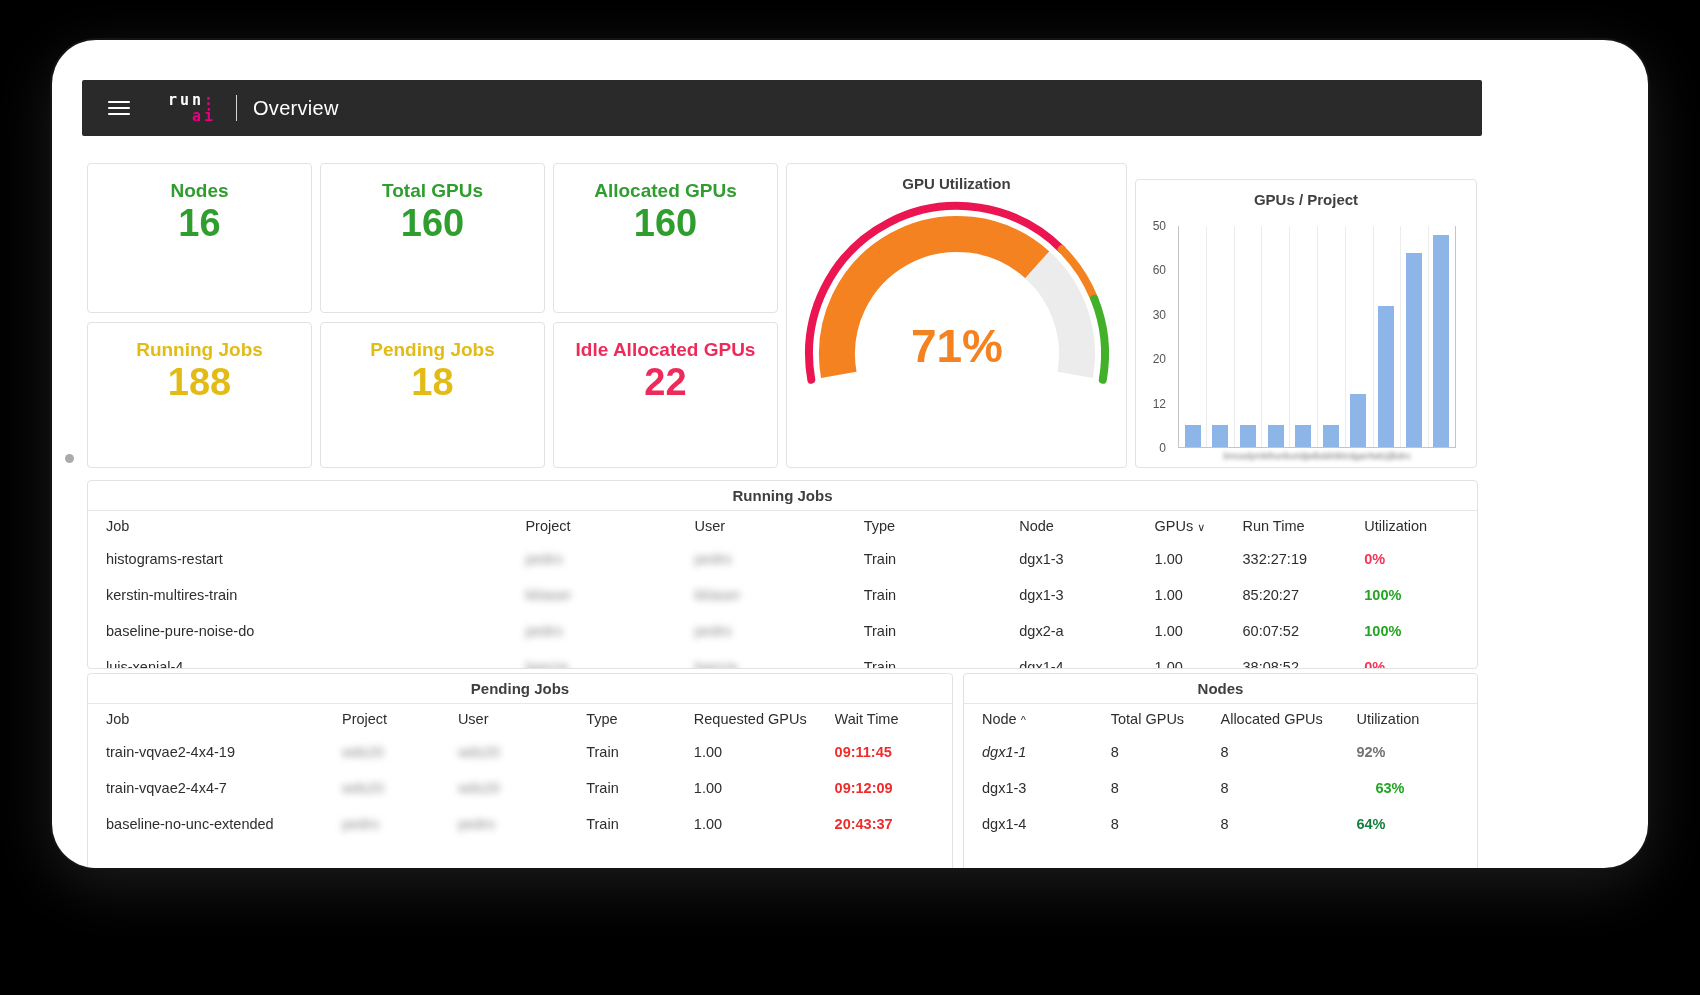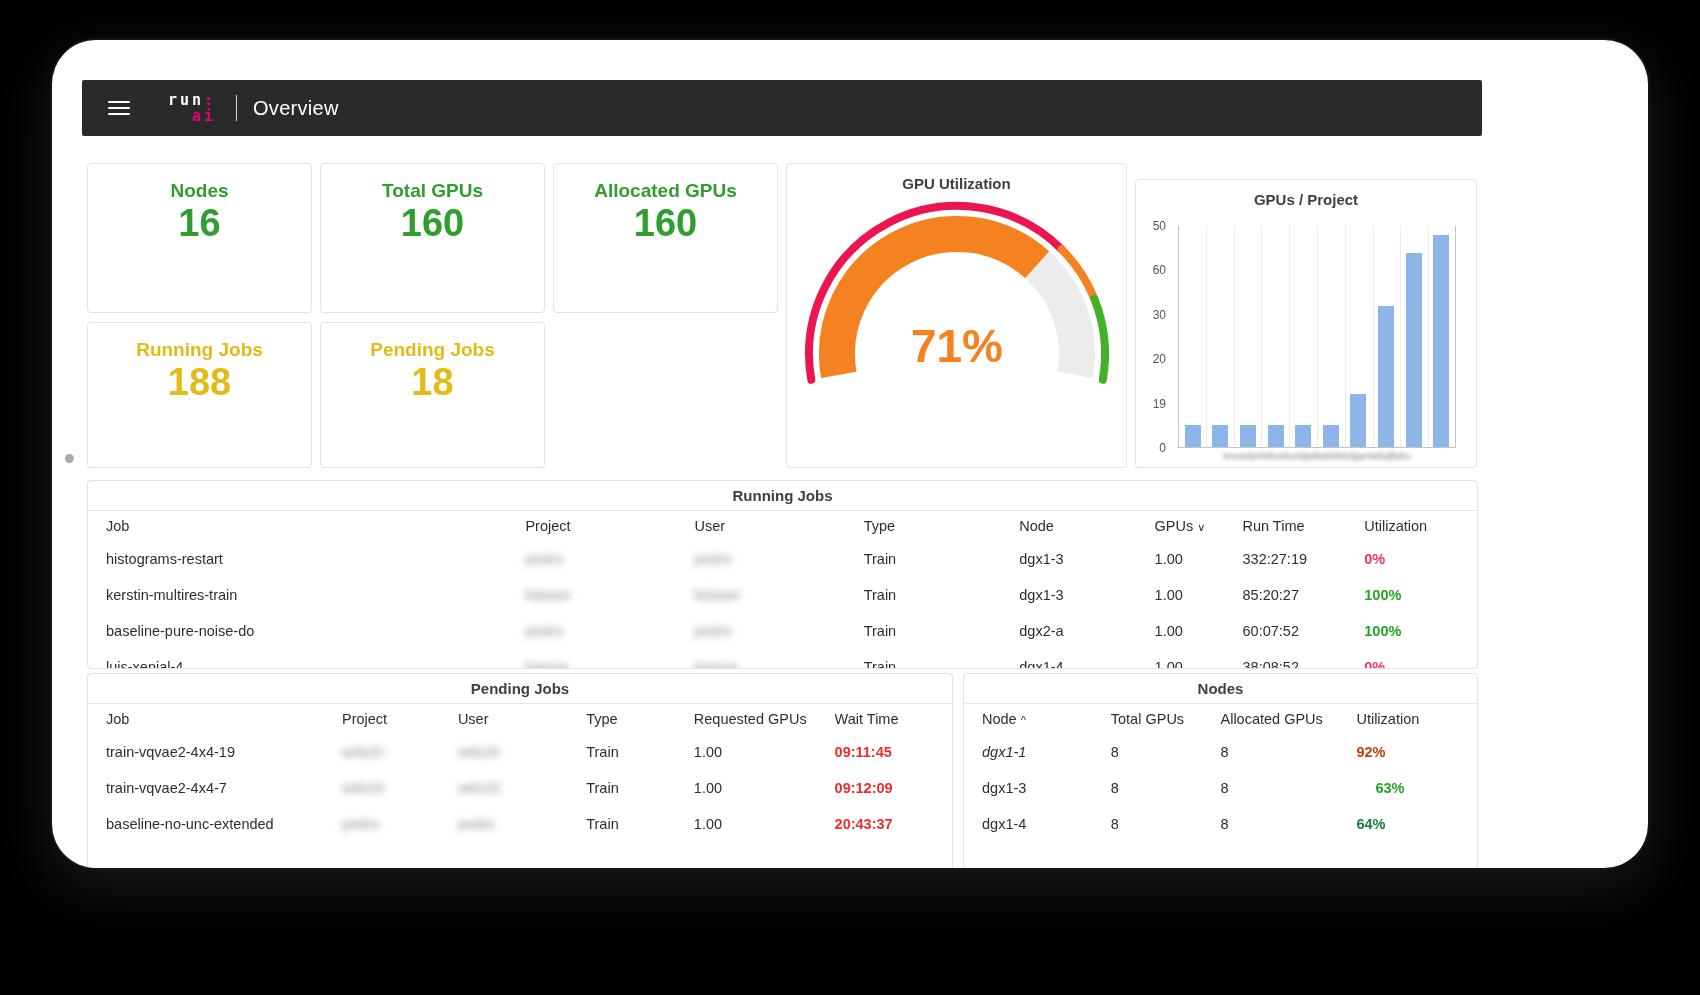--- a/index.html
+++ b/index.html
@@ -92,21 +92,21 @@
         <path id="gauge-fill" d="M 46.8 174.8 A 120 120 0 0 1 245.3 64.8" stroke="#f58220" stroke-width="36" fill="none"></path>
         <path id="gauge-rest" d="M 245.3 64.8 A 120 120 0 0 1 283.2 174.8" stroke="#ececec" stroke-width="36" fill="none"></path>
         <text x="165" y="162" text-anchor="middle" font-size="46" fill="#f58220" class="gauge-value"><tspan id="gauge-label">71%</tspan></text>
       </svg>
     </div>
 
     <div class="card chart-card">
       <div class="panel-title">GPUs / Project</div>
       <div class="y-axis" id="y-axis">
           <div class="ytick" style="bottom: calc(0% - 7px);">0</div>
-          <div class="ytick" style="bottom: calc(20% - 7px);">19</div>
+          <div class="ytick" style="bottom: calc(20% - 7px);">12</div>
           <div class="ytick" style="bottom: calc(40% - 7px);">20</div>
           <div class="ytick" style="bottom: calc(60% - 7px);">30</div>
           <div class="ytick" style="bottom: calc(80% - 7px);">60</div>
           <div class="ytick" style="bottom: calc(100% - 7px);">50</div>
         </div>
       <div class="plot" id="bar-plot">
           <div class="bar" style="height: 10%; background: rgb(141, 181, 232);"></div>
           <div class="bar" style="height: 10%; background: rgb(141, 181, 232);"></div>
           <div class="bar" style="height: 10%; background: rgb(141, 181, 232);"></div>
           <div class="bar" style="height: 10%; background: rgb(141, 181, 232);"></div>
@@ -132,20 +132,24 @@
       <div class="stat-label">Allocated GPUs</div>
       <div class="stat-value">160</div>
     </div>
     <div class="card stat-card" style="color: rgb(227, 187, 22);">
       <div class="stat-label">Running Jobs</div>
       <div class="stat-value">188</div>
     </div>
     <div class="card stat-card" style="color: rgb(227, 187, 22);">
       <div class="stat-label">Pending Jobs</div>
       <div class="stat-value">18</div>
+    </div>
+    <div class="card stat-card" style="color: rgb(238, 42, 91);">
+      <div class="stat-label">Idle Allocated GPUs</div>
+      <div class="stat-value">22</div>
     </div>
   </div>
 
   <div class="card rj-panel">
     <div class="tbl-title panel-title">Running Jobs</div>
     <div class="thead" id="rj-head">
         <div class="tcell th" style="width: 31%;">Job</div>
         <div class="tcell th" style="width: 12.5%;">Project</div>
         <div class="tcell th" style="width: 12.5%;">User</div>
         <div class="tcell th" style="width: 11.5%;">Type</div>
@@ -242,21 +246,21 @@
           <div class="tcell th" style="width: 27%;">Node<span class="sort">^</span></div>
           <div class="tcell th" style="width: 23%;">Total GPUs</div>
           <div class="tcell th" style="width: 28.5%;">Allocated GPUs</div>
           <div class="tcell th" style="width: 21.5%;">Utilization</div>
         </div>
       <div id="nd-body">
           <div class="trow">
             <div class="tcell" style="width: 27%; font-style: italic;">dgx1-1</div>
             <div class="tcell" style="width: 23%;">8</div>
             <div class="tcell" style="width: 28.5%;">8</div>
-            <div class="tcell" style="width: 21.5%; color: #c2410c; font-weight: 600;">92%</div>
+            <div class="tcell" style="width: 21.5%; color: #737373; font-weight: 600;">92%</div>
           </div>
           <div class="trow">
             <div class="tcell" style="width: 27%;">dgx1-3</div>
             <div class="tcell" style="width: 23%;">8</div>
             <div class="tcell" style="width: 28.5%;">8</div>
             <div class="tcell" style="width: 21.5%; color: rgb(33, 166, 33); font-weight: 600; margin-left: 19px;">63%</div>
           </div>
           <div class="trow">
             <div class="tcell" style="width: 27%;">dgx1-4</div>
             <div class="tcell" style="width: 23%;">8</div>

